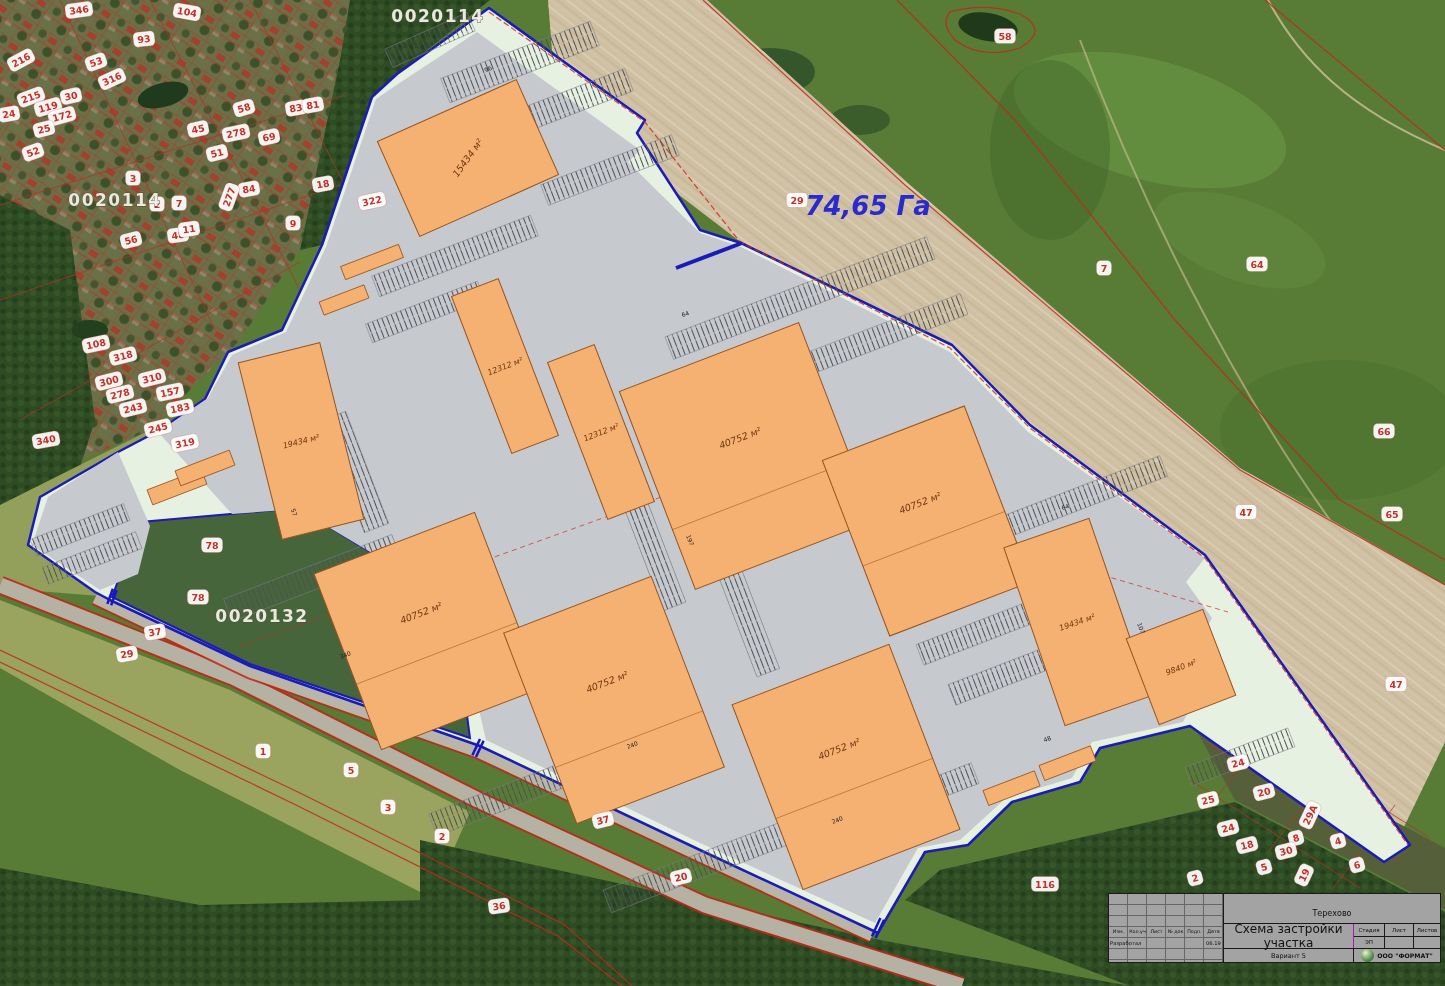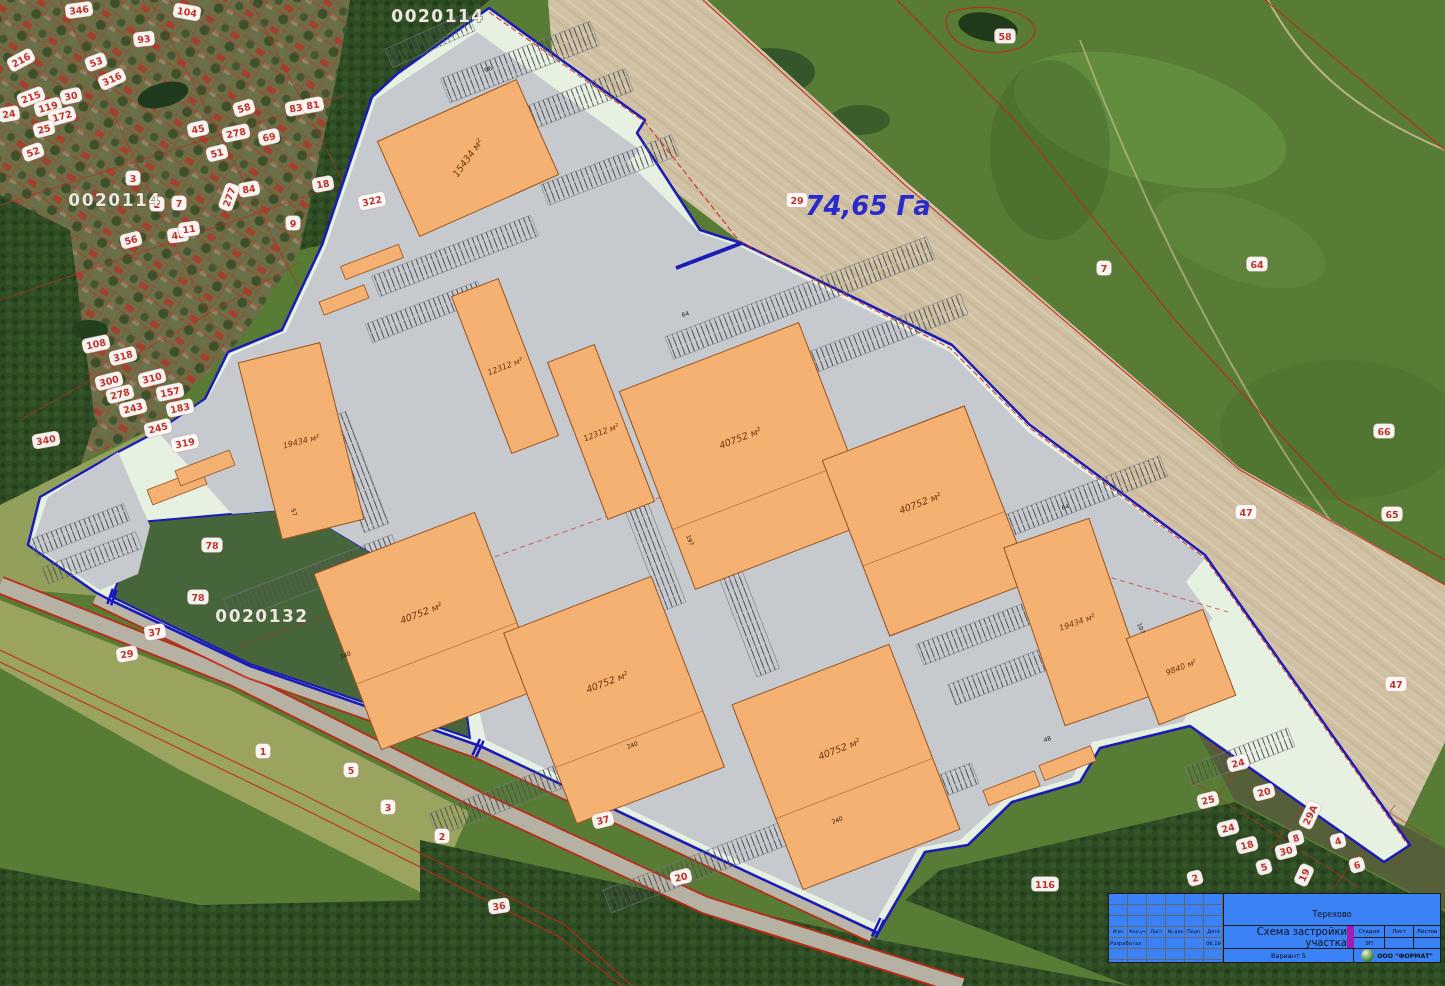--- a/index.html
+++ b/index.html
@@ -15,37 +15,37 @@
   .bld-t{font:italic 9.5px "DejaVu Sans",sans-serif;fill:#6f3610;text-anchor:middle;}
   .bld-t.small{font-size:8px;}
   .code-t{font:bold 17px "DejaVu Sans",sans-serif;fill:#f5f0e6;stroke:#45523a;stroke-width:.9;
           paint-order:stroke;letter-spacing:1.5px;text-anchor:middle;opacity:.95;}
   .area-t{font:bold italic 26px "DejaVu Sans",sans-serif;fill:#2a2acd;text-anchor:middle;}
   .hatchrect{fill:url(#hatch);stroke:#7b7f85;stroke-width:.5;}
   .redline{stroke:#c22718;fill:none;stroke-width:1.2;opacity:.85;}
   .redgrid{stroke:#b23324;fill:none;stroke-width:1;opacity:.75;}
   .inlin{stroke:#9a531d;stroke-width:.7;opacity:.7;}
   
-  .tb{position:absolute;left:1108px;top:893px;width:333px;height:70px;background:#3b82f6;
+  .tb{position:absolute;left:1108px;top:893px;width:333px;height:70px;background:#a3a3a3;
       border:1.6px solid #1a1a1a;box-sizing:border-box;display:flex;color:#111;}
   .tb-left{position:relative;width:114px;border-right:1.2px solid #1a1a1a;flex:none;
       background:repeating-linear-gradient(to right,transparent 0 18px,#666 18px 19px),
                  repeating-linear-gradient(to bottom,transparent 0 10.2px,#666 10.2px 11px);}
   .tb-left span{position:absolute;font-size:4.8px;line-height:10px;height:10px;white-space:nowrap;
       overflow:hidden;text-align:center;}
   .tbl-c{top:33px;width:19px;}
   .c0{left:0}.c1{left:19px}.c2{left:38px}.c3{left:57px}.c4{left:76px}.c5{left:95px}
   .tb-dev{left:1px;top:44px;font-size:5.2px !important;text-align:left !important;width:40px;}
   .tb-date{left:95px;top:44px;width:19px;font-size:5.2px !important;}
   .tb-main{flex:1;display:flex;flex-direction:column;}
   .tb-proj{height:45px;border-bottom:1px solid #1a1a1a;display:flex;align-items:center;
       justify-content:center;font-size:8px;padding-top:10px;box-sizing:border-box;}
   .tb-mid{display:flex;height:24px;border-bottom:1px solid #1a1a1a;}
-  .tb-scheme{width:130px;border-right:7px solid #a21caf;display:flex;align-items:center;
-      justify-content:center;font-size:10px;text-align:right;box-sizing:border-box;}
+  .tb-scheme{width:130px;border-right:1px solid #a21caf;display:flex;align-items:center;
+      justify-content:center;font-size:12px;text-align:center;box-sizing:border-box;}
   .tb-shv{flex:1;display:flex;flex-direction:column;}
   .tb-sh,.tb-sv{display:flex;flex:1;}
   .tb-sh{border-bottom:1px solid #1a1a1a;}
   .tb-sh span,.tb-sv span{display:flex;align-items:center;justify-content:center;font-size:5.5px;}
   .rc1{width:30px;border-right:1px solid #1a1a1a;}
   .rc2{width:28px;border-right:1px solid #1a1a1a;}
   .rc3{flex:1;}
   .tb-bot{display:flex;flex:1;}
   .tb-variant{width:130px;border-right:1px solid #1a1a1a;display:flex;align-items:center;
       justify-content:center;font-size:6.5px;box-sizing:border-box;}

